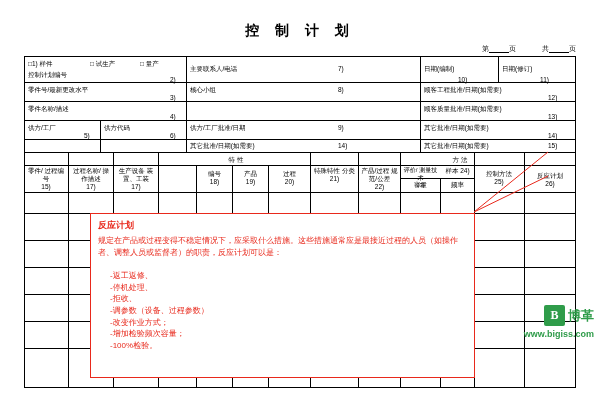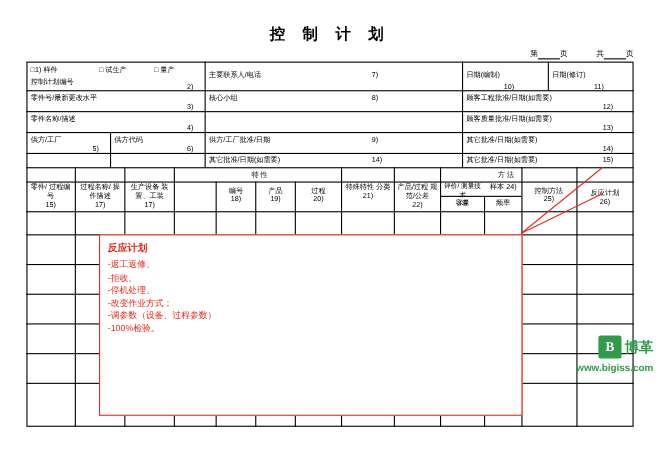--- a/index.html
+++ b/index.html
@@ -46,21 +46,21 @@
   
   .callout{
     position:absolute;left:90px;top:213px;width:385px;height:165px;
     border:1px solid #e8291c;
     box-sizing:border-box;
     background:#ffffff;
     padding:5px 7px;
   }
   .callout .ctitle{color:#e8291c;font-size:9px;font-weight:bold;margin-bottom:3px;}
   .callout p{color:#e8291c;font-size:8px;margin:0 0 2px 0;line-height:1.45;}
-  .callout ul{margin:0;padding:0;list-style:none;}
+  .callout ul{margin:12px;padding:0;list-style:none;}
   .callout li{color:#e8291c;font-size:8px;line-height:1.45;}
 
   .leader{position:absolute;left:470px;top:150px;width:80px;height:65px;}
 
   
   .logo{
     position:absolute;right:6px;bottom:18px;
     display:flex;align-items:center;gap:3px;
   }
   .logo .mark{
@@ -215,26 +215,28 @@
   <div class="hline" style="left:24px;top:321px;width:552px;"></div>
   <div class="hline" style="left:24px;top:348px;width:552px;"></div>
 
   <svg class="leader" viewBox="0 0 80 65">
     <line x1="78" y1="2" x2="4" y2="62" stroke="#e8291c" stroke-width="1"></line>
     <line x1="78" y1="26" x2="4" y2="62" stroke="#e8291c" stroke-width="1"></line>
   </svg>
 
   <div class="callout">
     <div class="ctitle">反应计划</div>
+    <p>规定在产品或过程变得不稳定情况下，应采取什么措施。这些措施通常应是最接近过程的人员（如操作者、调整人员或监督者）的职责，反应计划可以是：</p>
     <ul>
       <li>-返工返修、</li>
+      <li>-停机处理、</li>
       <li>-拒收、</li>
-      <li>-停机处理、</li>
+      <li>-调参数（设备、过程参数）</li>
       <li>-改变作业方式；</li>
-      <li>-调参数（设备、过程参数）</li>
+      <li>-增加检验频次容量；</li>
       <li>-100%检验。</li>
     </ul>
   </div>
 
   <div class="logo">
     <div class="mark">B</div>
     <div class="cn">博革</div>
     <div class="url">www.bigiss.com</div>
   </div>
 

